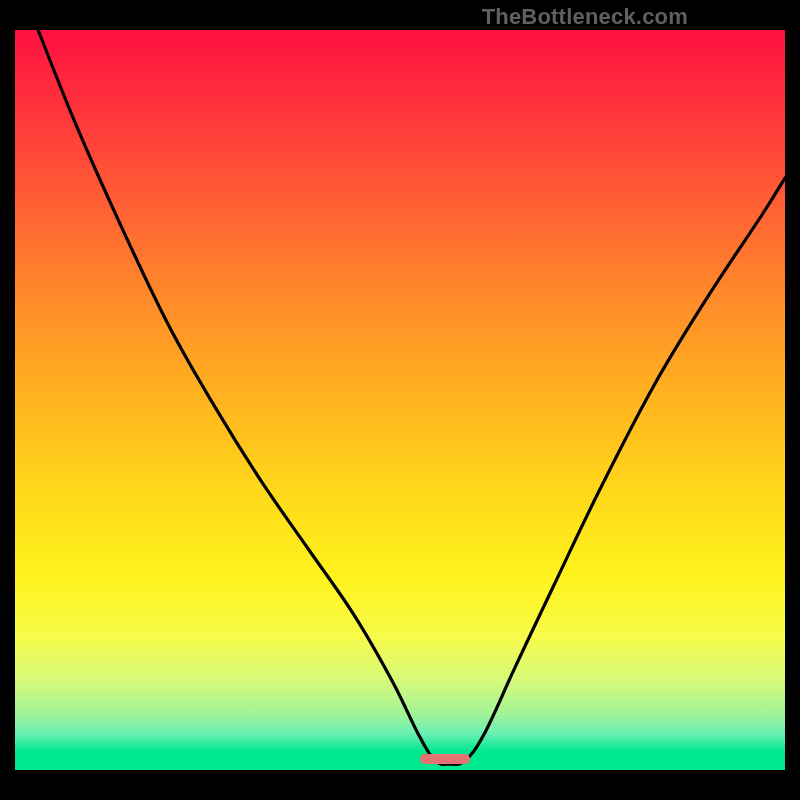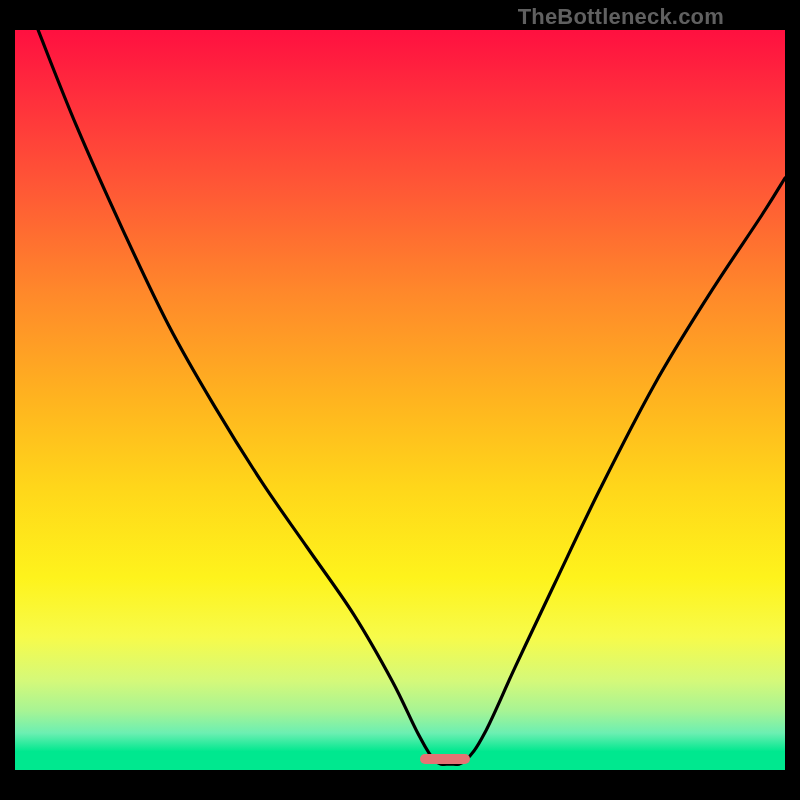--- a/index.html
+++ b/index.html
@@ -9,21 +9,20 @@
     height: 800px;
     background: #000;
     overflow: hidden;
     font-family: Arial, Helvetica, sans-serif;
   }
   .frame {
     position: relative;
     width: 698px;
     height: 800px;
     background: #000;
-    padding-left: 36px;
   }
   .watermark {
     position: absolute;
     top: 4px;
     right: 10px;
     color: #606060;
     font-size: 22px;
     font-weight: 600;
     letter-spacing: 0.2px;
     z-index: 4;

